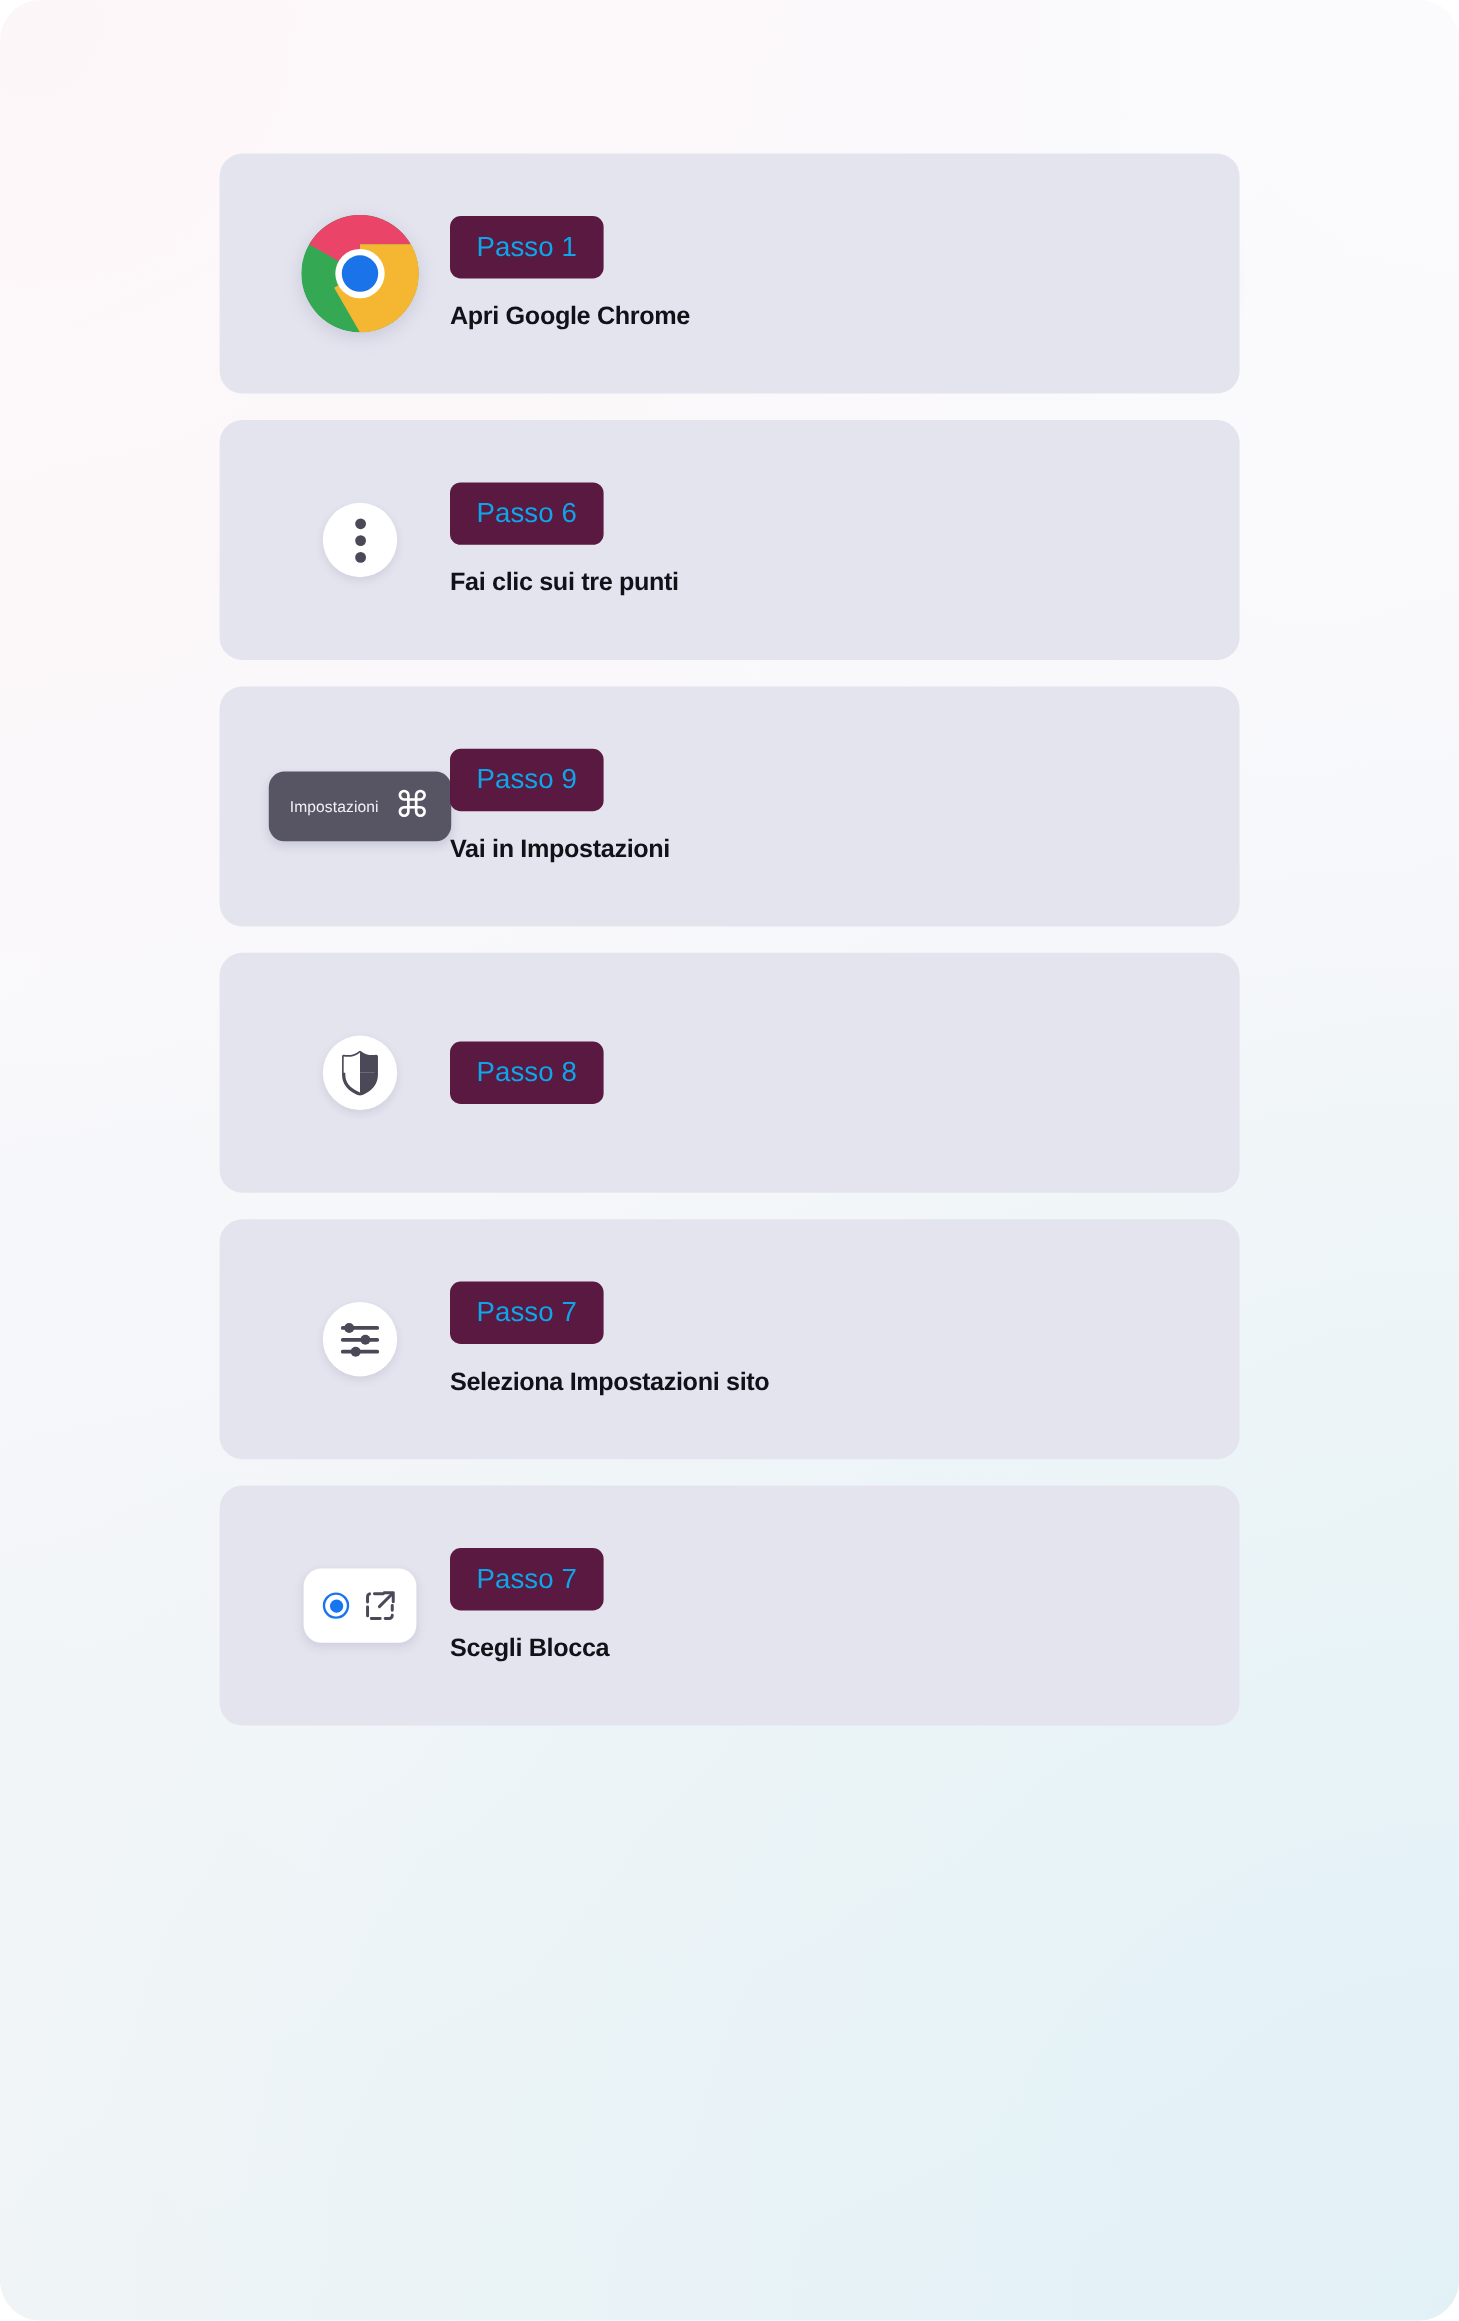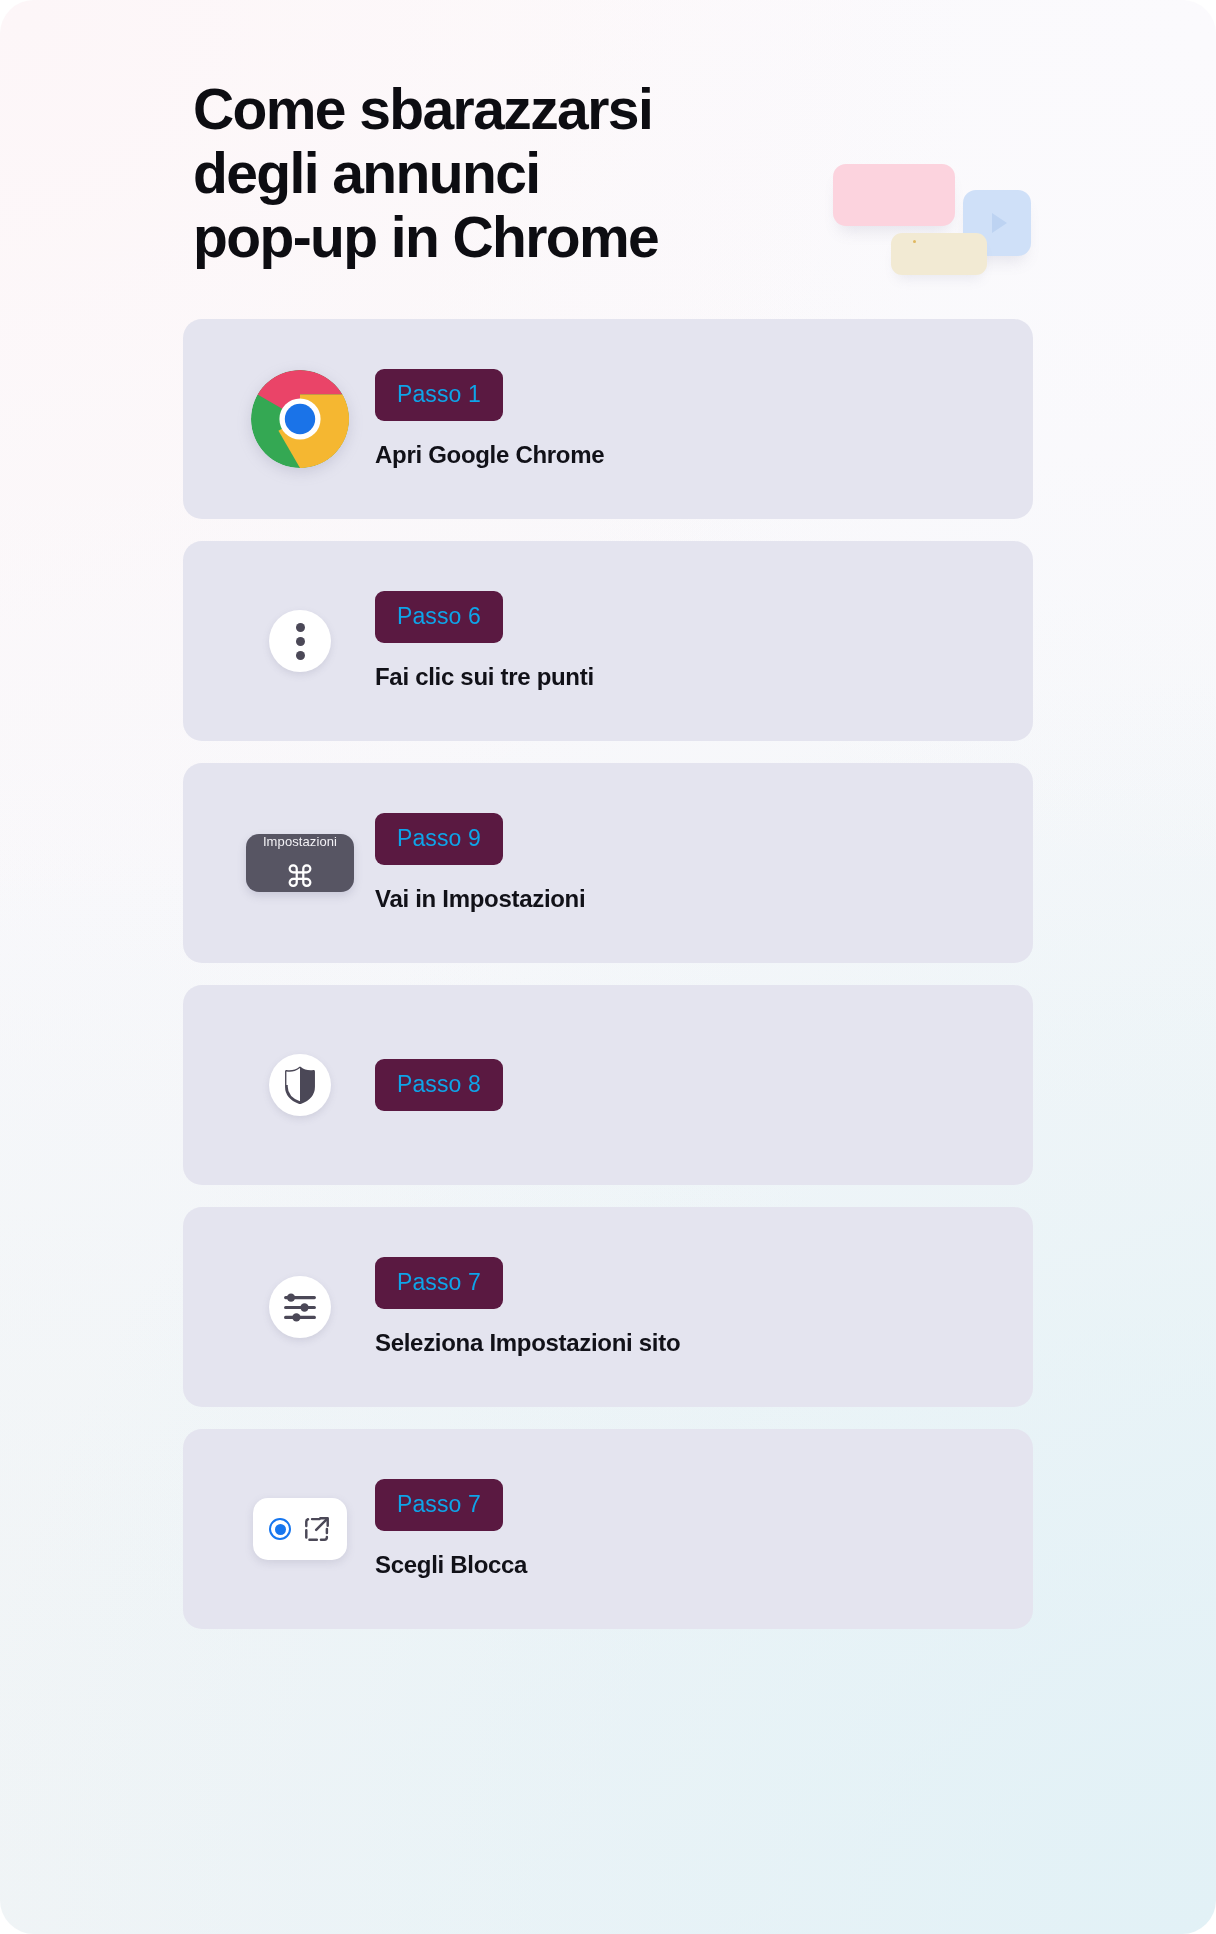--- a/index.html
+++ b/index.html
@@ -133,21 +133,21 @@
     background: #5a1941;
     color: #0ea5e9;
     font-size: 23px;
     line-height: 1;
     padding: 14px 22px 15px;
     border-radius: 9px;
     letter-spacing: 0.1px;
   }
 
   .step-text {
-    font-size: 24px;
+    font-size: 21px;
     font-weight: bold;
     color: #111118;
     letter-spacing: -0.3px;
   }
 
   
   .circle-icon {
     width: 62px; height: 62px;
     border-radius: 50%;
     background: #ffffff;
@@ -178,21 +178,20 @@
   
   .key-cap {
     background: #575563;
     border-radius: 13px;
     height: 58px;
     padding: 0 17px;
     display: flex;
     align-items: center;
     gap: 13px;
     box-shadow: 0 4px 8px rgba(110,110,140,0.22);
-    flex-direction: column;
   }
   .key-cap .key-label {
     color: #f2f1f5;
     font-size: 13px;
     letter-spacing: 0.1px;
     white-space: nowrap;
   }
   .key-cap .key-cmd {
     color: #ffffff;
     font-size: 30px;
@@ -222,23 +221,20 @@
     background: #1676ef;
     display: block;
   }
 </style>
 </head>
 <body>
 
 <div id="poster">
 
   <div class="header">
-    <h1 class="title">Come sbarazzarsi
-degli annunci
-pop-up in Chrome</h1>
 
     <div class="deco">
       <div class="deco-shape deco-pink"></div>
       <div class="deco-shape deco-blue">
         <span class="play"></span>
       </div>
       <div class="deco-shape deco-cream"></div>
     </div>
   </div>
 

